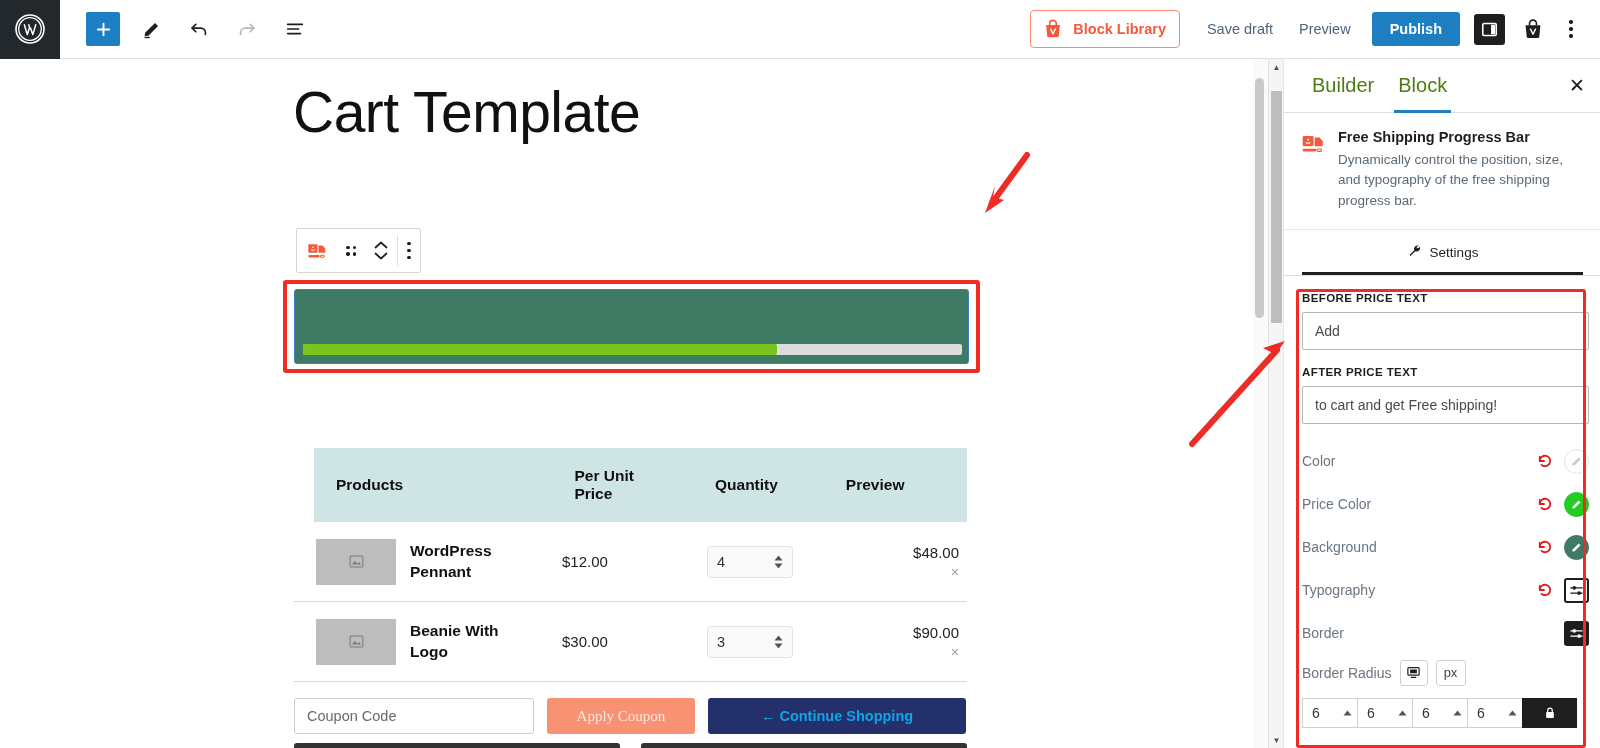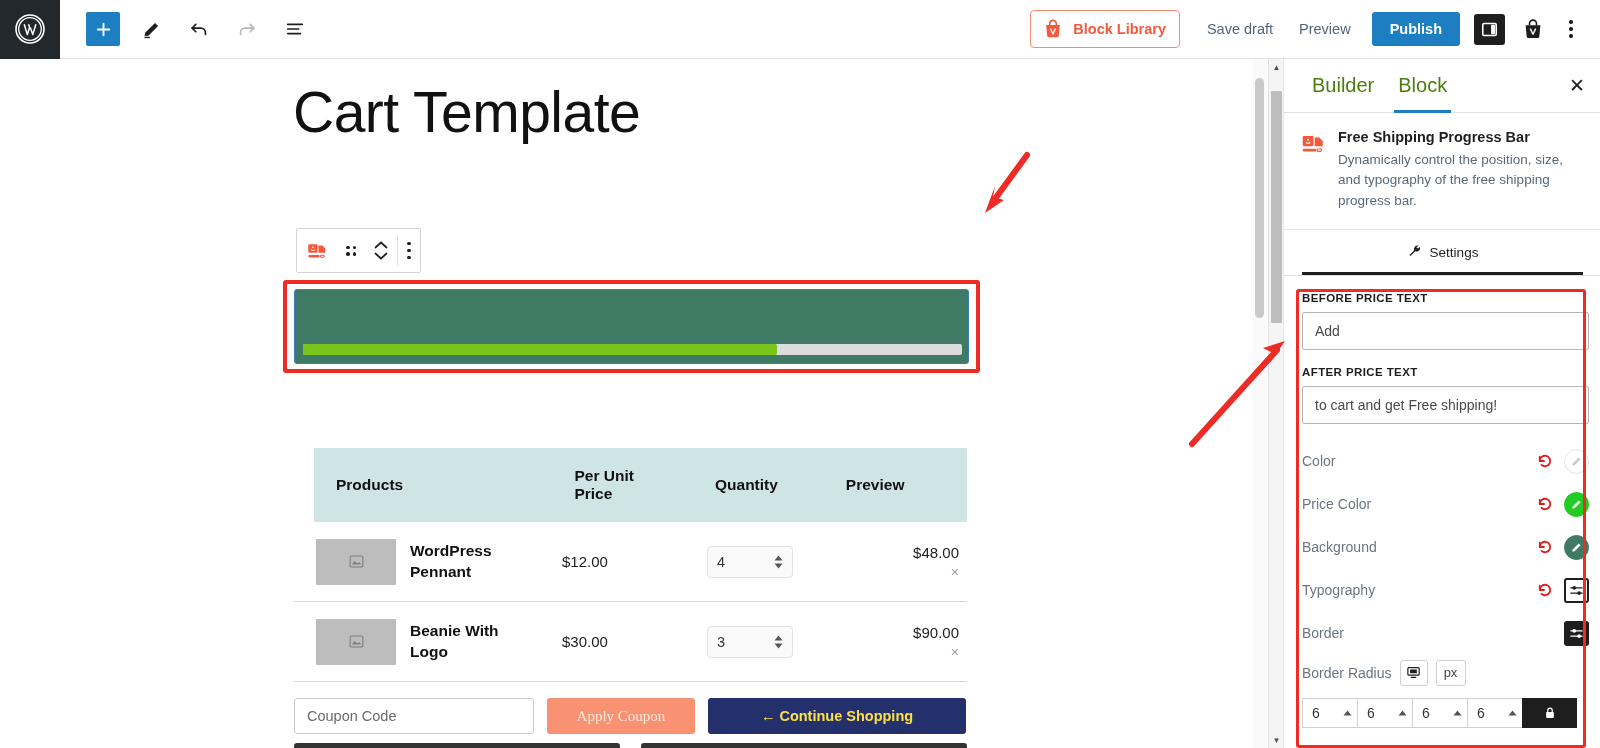--- a/index.html
+++ b/index.html
@@ -150,21 +150,21 @@
     padding: 0 12px; font-size: 14.5px; color: #6a6a6a;
     display: flex; align-items: center;
   }
   .apply-btn {
     width: 148px; height: 36px; background: #f99273; color: #ffe8e0;
     border-radius: 3px; margin-left: 13px;
     display: flex; align-items: center; justify-content: center;
     font-family: "Liberation Serif", serif; font-size: 15px;
   }
   .continue-btn {
-    width: 258px; height: 36px; background: #24306b; color: #fde047;
+    width: 258px; height: 36px; background: #24306b; color: #0ea5e9;
     border-radius: 3px; margin-left: 13px;
     display: flex; align-items: center; justify-content: center;
     font-size: 14.5px; font-weight: 700;
   }
   .bottom-row { display: flex; gap: 12px; margin-top: 9px; }
   .dark-btn {
     height: 33px; background: #333333; color: #fff; border-radius: 3px;
     display: flex; align-items: center; justify-content: center;
     font-size: 14.5px; font-weight: 700;
   }

